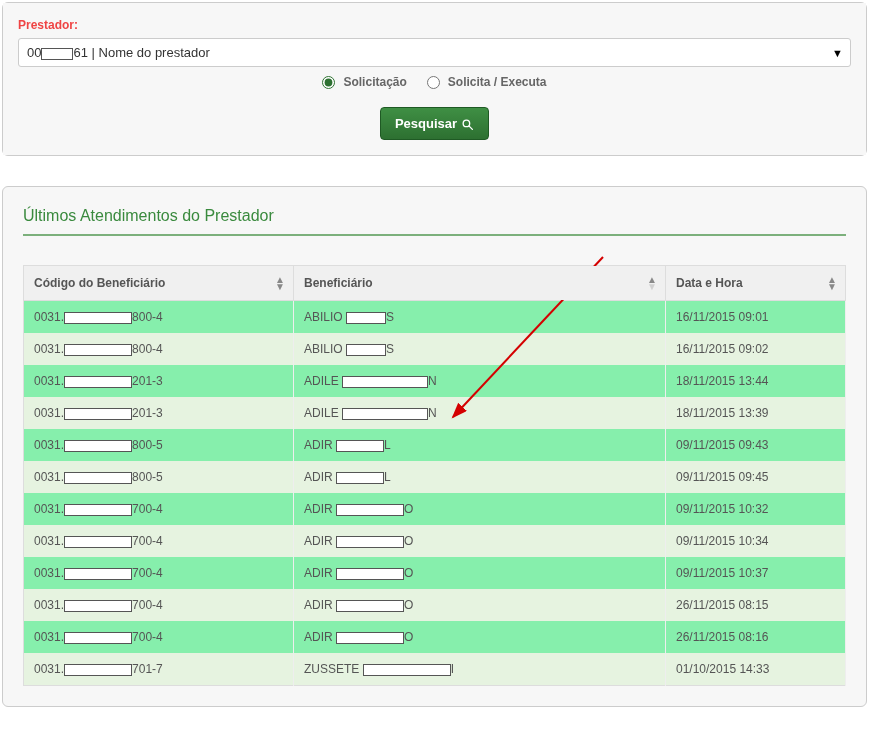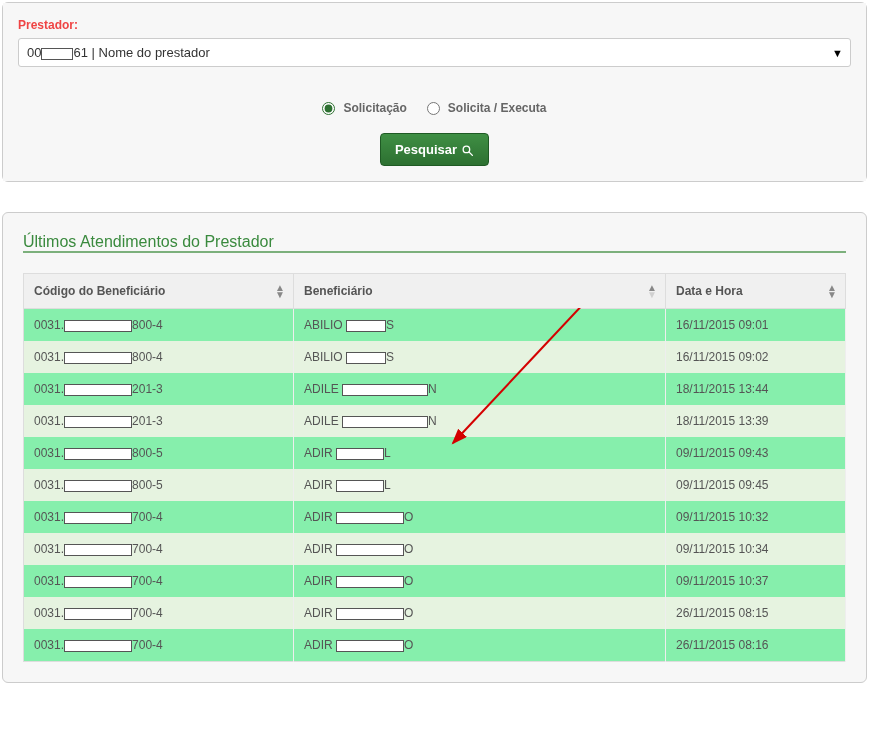--- a/index.html
+++ b/index.html
@@ -61,21 +61,21 @@
       transform: translateY(-50%);
       pointer-events: none;
       font-size: 11px;
       color: #000;
     }
 
     .radio-row {
       display: flex;
       justify-content: center;
       gap: 20px;
-      margin: 34px 0 18px 0;
+      margin: 8px 0 18px 0;
       align-items: flex-end;
     }
     .radio-item {
       display: inline-flex;
       align-items: center;
       gap: 8px;
       color: #666;
       font-weight: bold;
       font-size: 12px;
       cursor: pointer;
@@ -105,22 +105,22 @@
       padding: 20px;
       background: #f7f7f7;
       position: relative;
     }
 
     .results-heading-row {
       display: flex;
       justify-content: space-between;
       align-items: center;
       border-bottom: 2px solid #7cb07c;
-      padding-bottom: 0;
-      margin-bottom: 20px;
+      padding-bottom: 9px;
+      margin-bottom: 29px;
     }
 
     .results-title {
       color: #3a8a3e;
       font-size: 16px;
       font-weight: normal;
     }
 
     .annotation {
       color: #d40000;
@@ -311,15 +311,20 @@
         <tr>
           <td><span>0031.</span><span class="mask-box" style="width:68px"></span><span>700-4</span></td>
           <td><span>ADIR</span> <span class="mask-box" style="width:68px"></span><span>O</span></td>
           <td>26/11/2015 08:15</td>
         </tr>
         <tr>
           <td><span>0031.</span><span class="mask-box" style="width:68px"></span><span>700-4</span></td>
           <td><span>ADIR</span> <span class="mask-box" style="width:68px"></span><span>O</span></td>
           <td>26/11/2015 08:16</td>
         </tr>
+        <tr>
+          <td><span>0031.</span><span class="mask-box" style="width:68px"></span><span>701-7</span></td>
+          <td><span>ZUSSETE</span> <span class="mask-box" style="width:88px"></span><span>I</span></td>
+          <td>01/10/2015 14:33</td>
+        </tr>
       </tbody>
   </table>
 </div>
 
 </body></html>

